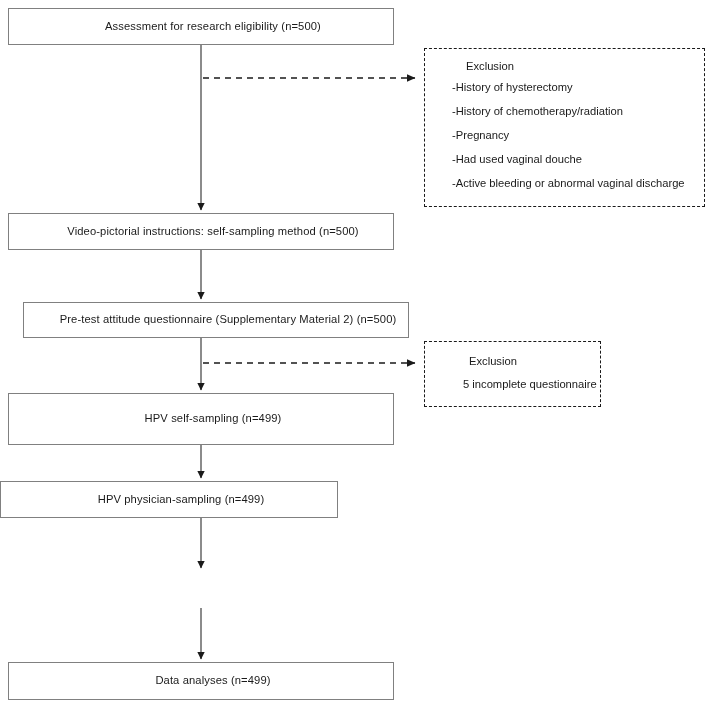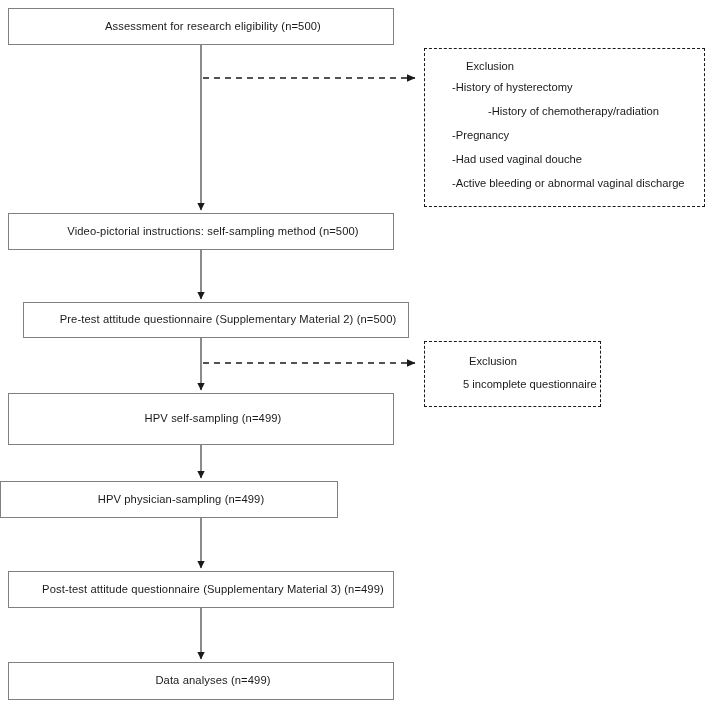--- a/index.html
+++ b/index.html
@@ -115,32 +115,29 @@
   </div>
 
   <div class="node" style="left:8px; top:393px; width:386px; height:52px;">
     <span>HPV self-sampling (n=499)</span>
   </div>
 
   <div class="node" style="left:0; top:481px; width:338px; height:37px;">
     <span>HPV physician-sampling (n=499)</span>
   </div>
 
-  <div class="node" style="left:8px; top:571px; width:386px; height:37px;">
-    <span>Post-test attitude questionnaire (Supplementary Material 3) (n=499)</span>
-  </div>
 
   <div class="node" style="left:8px; top:662px; width:386px; height:38px;">
     <span>Data analyses (n=499)</span>
   </div>
 
   <div class="excl excl1" style="left:424px; top:48px; width:281px; height:159px;">
     <div class="etitle">Exclusion</div>
     <div class="eitem" style="top:31px;">-History of hysterectomy</div>
-    <div class="eitem" style="top:55px;margin-left:36px;">-History of chemotherapy/radiation</div>
+    <div class="eitem" style="top:55px;">-History of chemotherapy/radiation</div>
     <div class="eitem" style="top:79px;">-Pregnancy</div>
     <div class="eitem" style="top:103px;">-Had used vaginal douche</div>
     <div class="eitem" style="top:127px;">-Active bleeding or abnormal vaginal discharge</div>
   </div>
 
   <div class="excl excl2" style="left:424px; top:341px; width:177px; height:66px;">
     <div class="etitle">Exclusion</div>
     <div class="eitem" style="top:35px;">5 incomplete questionnaire</div>
   </div>
 

